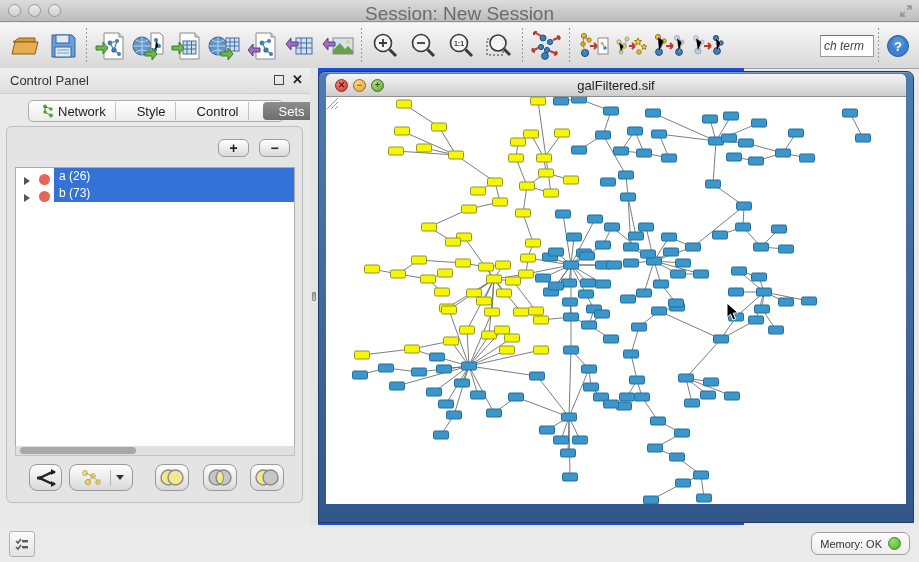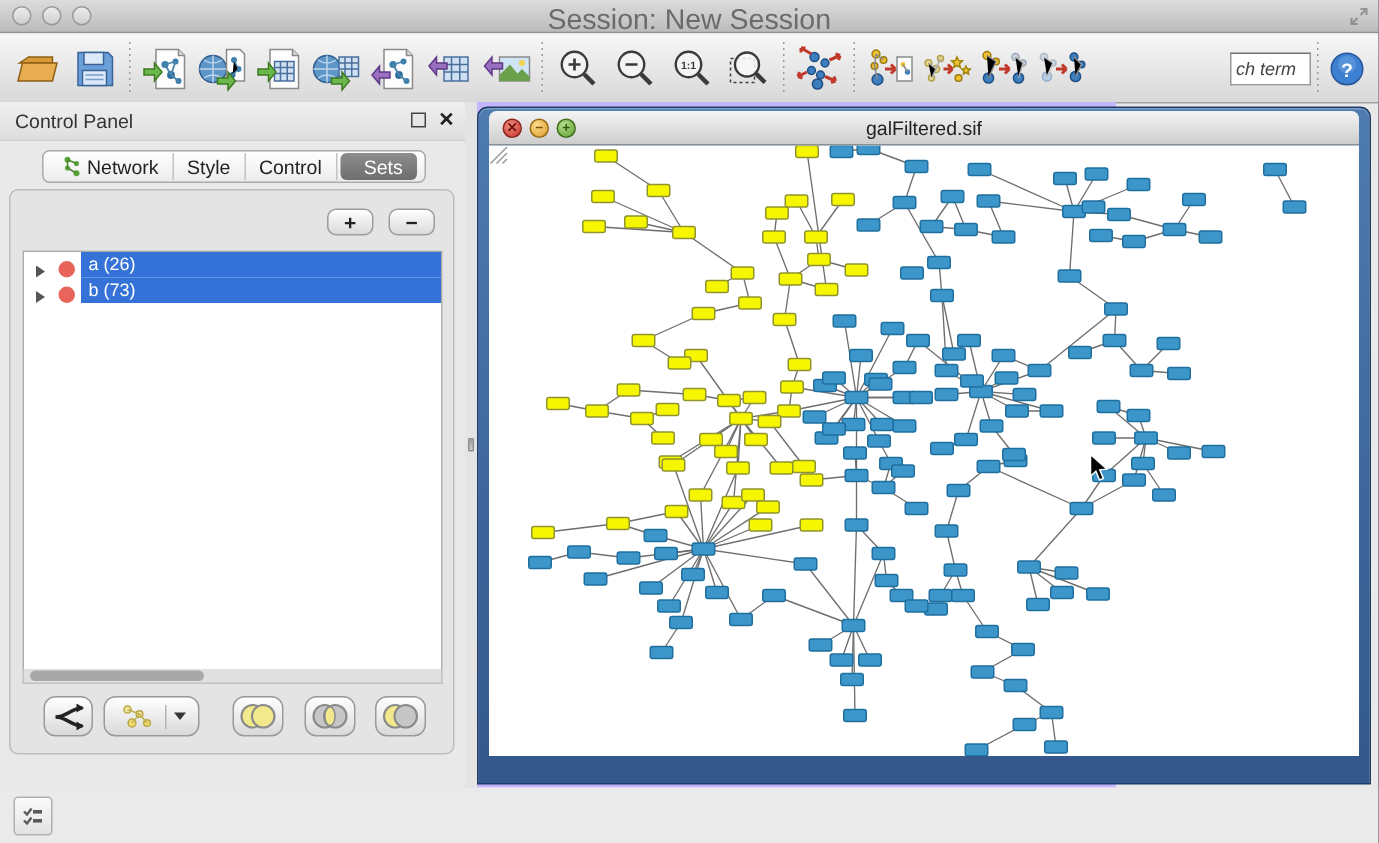--- a/index.html
+++ b/index.html
@@ -22,33 +22,33 @@
     display:flex;align-items:center;padding:0 6px;}
   .tbtn{width:38px;height:38px;border:none;background:transparent;padding:2px;
     display:flex;align-items:center;justify-content:center;flex:0 0 auto;}
   .tsep{width:1px;height:36px;margin:0 4px;flex:0 0 auto;
     background-image:linear-gradient(#9a9a9a 40%,transparent 40%);background-size:1px 4px;}
   .searchbox{width:54px;height:22px;border:1px solid #9a9a9a;border-top-color:#6f6f6f;
     background:#fff;font-style:italic;font-size:12px;color:#444;padding:1px 3px;
     font-family:"Liberation Sans",sans-serif;flex:0 0 auto;}
 
   
-  .main{position:absolute;left:0;top:68px;width:744px;height:457px;background:#c4b5fd;}
+  .main{position:absolute;left:0;top:68px;width:744px;height:457px;background:#1d4ed8;}
 
   
   .cpanel{position:absolute;left:0;top:0;width:310px;height:457px;background:#e9e9e9;}
   .cpanel-header{position:absolute;left:0;top:0;width:310px;height:26px;
     background:linear-gradient(#f0f0f0,#dedede);border-bottom:1px solid #cfcfcf;}
   .cpanel-title{position:absolute;left:10px;top:5px;font-size:13px;color:#333;}
   .cp-float{position:absolute;right:26px;top:7px;width:10px;height:10px;border:1.5px solid #444;}
   .cp-close{position:absolute;right:7px;top:4px;font-size:13px;font-weight:bold;color:#222;}
 
   .tabs{position:absolute;left:28px;top:32px;width:256px;height:22px;display:flex;align-items:center;
     background:linear-gradient(#ffffff,#ececec);border:1px solid #ababab;border-radius:5px;
-    padding:0 4px;gap:0;}
+    padding:0 4px;gap:12px;}
   .tab{display:flex;align-items:center;gap:4px;padding:2px 9px;font-size:13px;color:#222;
     border-right:1px solid #c4c4c4;height:18px;}
   .tab:last-child{border-right:none;padding-left:16px;}
   .tab.active{background:linear-gradient(#8d8d8d,#6e6e6e);color:#fff;border-radius:4px;
     border-right:none;margin-left:2px;}
 
   .setsbox{position:absolute;left:6px;top:58px;width:297px;height:377px;
     background:#e4e4e4;border:1px solid #bdbdbd;border-radius:6px;}
   .addrembtns{position:absolute;right:12px;top:12px;display:flex;gap:10px;}
   .pmbtn{width:31px;height:18px;border:1px solid #9c9c9c;border-radius:6px;
@@ -842,15 +842,19 @@
 
   <div class="statusbar">
     <button class="taskbtn">
       <svg width="16" height="16" viewBox="0 0 16 16">
         <path d="M2 5 L4 7 L7 3" stroke="#5a5a5a" stroke-width="1.6" fill="none"></path>
         <rect x="8" y="4" width="6" height="2.4" fill="#5a5a5a"></rect>
         <path d="M2 11 L4 13 L7 9" stroke="#5a5a5a" stroke-width="1.6" fill="none"></path>
         <rect x="8" y="10" width="6" height="2.4" fill="#5a5a5a"></rect>
       </svg>
     </button>
+    <button class="membtn">
+      <span>Memory: OK</span>
+      <span class="memdot"></span>
+    </button>
   </div>
 
 </div>
 
 </body></html>

